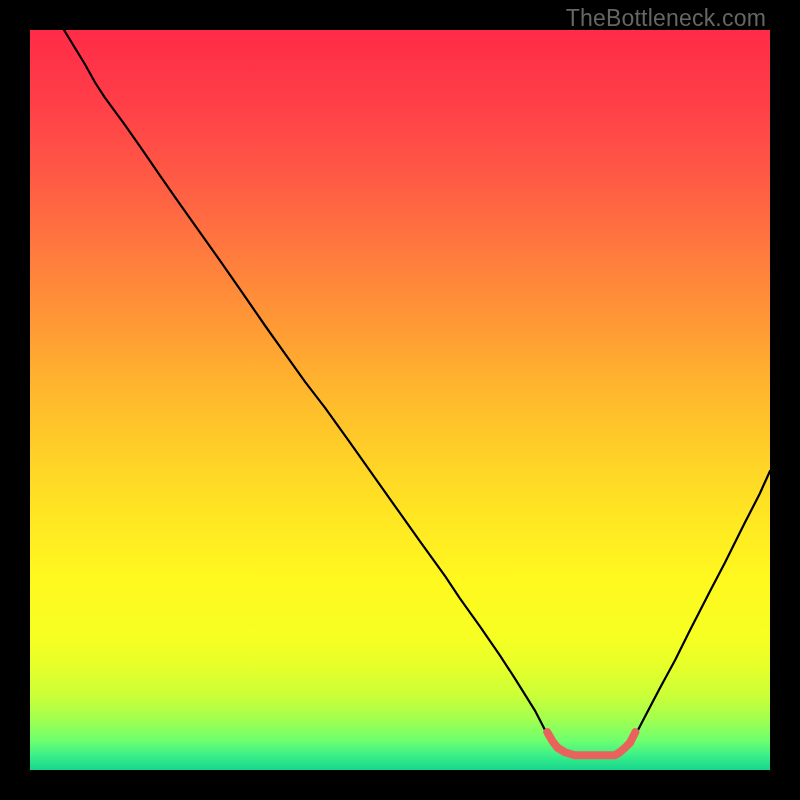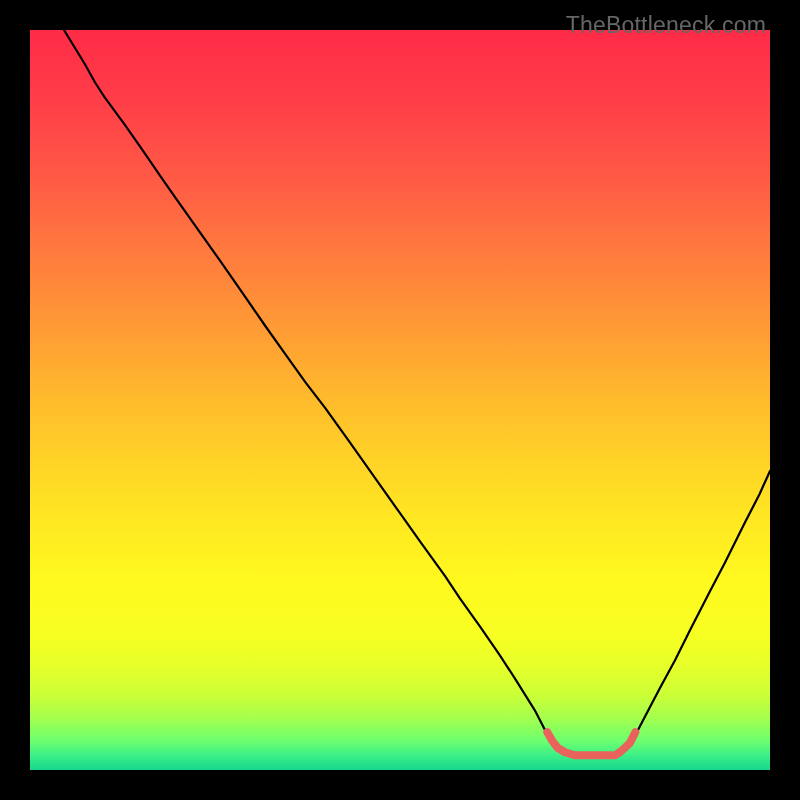--- a/index.html
+++ b/index.html
@@ -20,21 +20,21 @@
   }
   .plot {
     position: absolute;
     left: 0;
     top: 0;
     width: 740px;
     height: 740px;
   }
   .watermark {
     position: absolute;
-    top: 12px;
+    top: 5px;
     right: 34px;
     font-family: Arial, Helvetica, sans-serif;
     font-size: 23px;
     color: #666;
     letter-spacing: 0.2px;
     margin-left: 32px;
   }
 </style>
 </head>
 <body>

